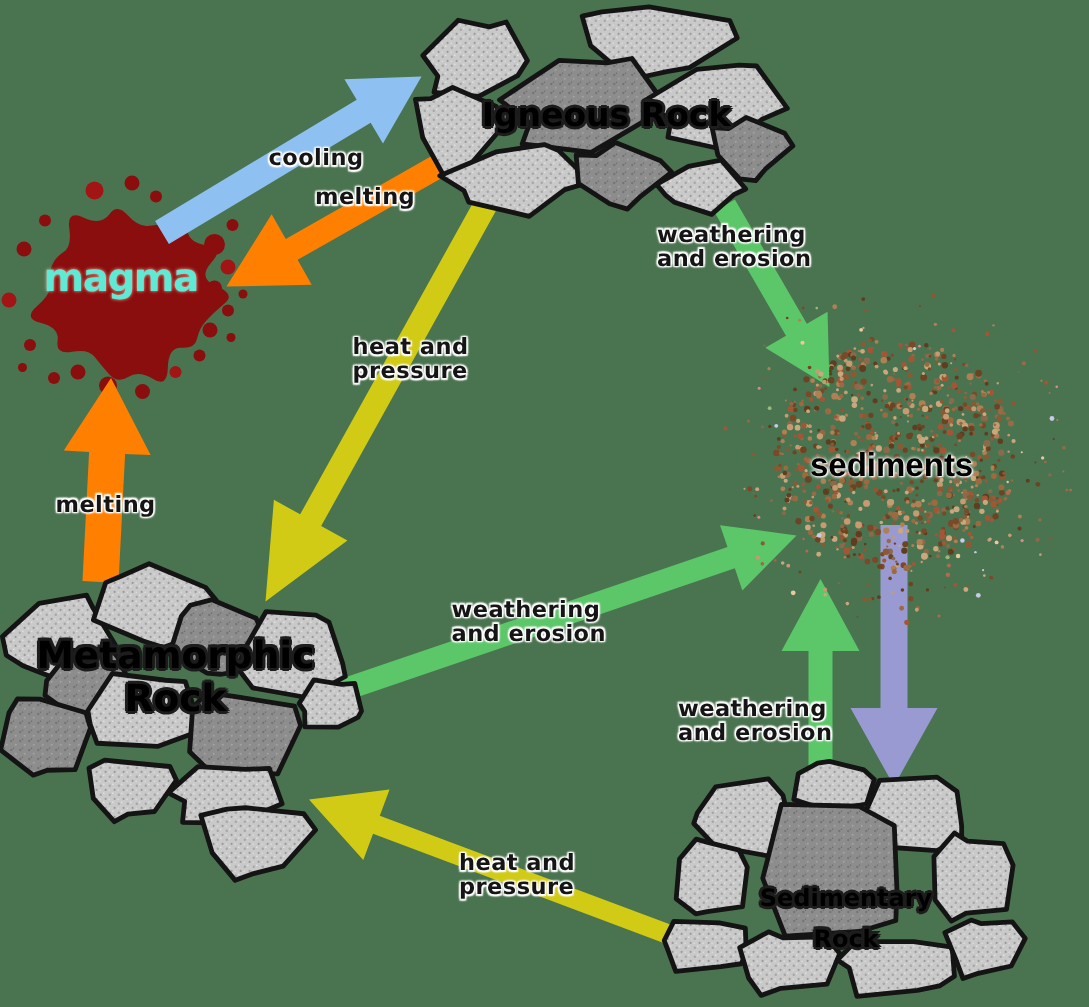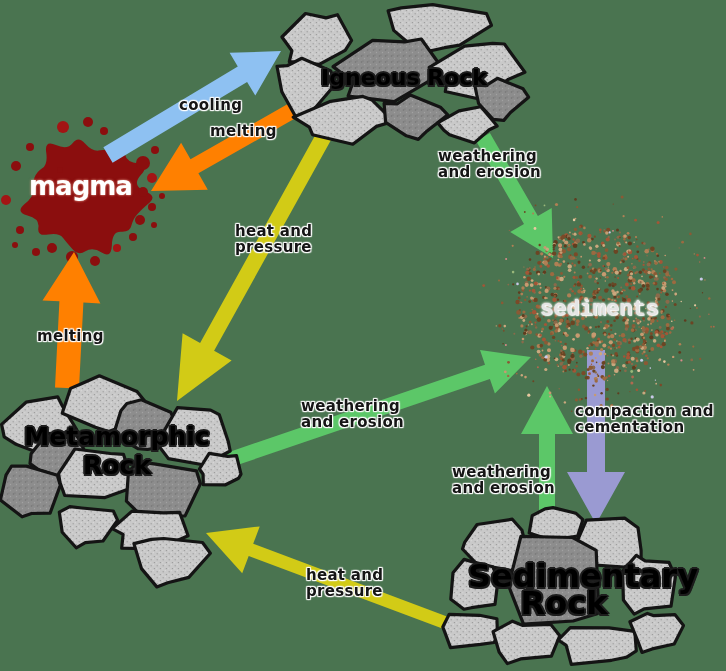--- a/index.html
+++ b/index.html
@@ -34,32 +34,32 @@
   .pos-melting1{left:210px;top:123px;}
   .pos-melting2{left:37px;top:328px;}
   .pos-heat1{left:235px;top:223px;}
   .pos-weath1{left:438px;top:148px;}
   .pos-weath2{left:301px;top:398px;}
   .pos-weath3{left:452px;top:464px;}
   .pos-compaction{left:575px;top:403px;}
   .pos-heat2{left:306px;top:567px;}
 
   .pos-magma{
-    left:29px;top:171px;font-size:26px;letter-spacing:-1px;color:#ffffff;font-weight:bold;
+    left:29px;top:171px;font-size:26px;letter-spacing:-1px;color:#5eead4;font-weight:bold;
     position:absolute;font-family:"DejaVu Sans",sans-serif;white-space:nowrap;
     text-shadow:0 0 2px rgba(240,170,150,.75),0 0 3px rgba(240,170,150,.5);
   }
   .pos-sediments{
-    left:540px;top:297px;font-size:22px;color:#e5e5e5;font-weight:bold;
-    position:absolute;font-family:Liberation Mono, monospace;white-space:nowrap;
+    left:540px;top:297px;font-size:22px;color:#000000;font-weight:bold;
+    position:absolute;font-family:Liberation Sans, sans-serif;white-space:nowrap;
     text-shadow:0 0 2px #fff,0 0 3px #fff,1px 1px 1px rgba(255,255,255,.9);
   }
   .pos-igneous{left:316px;top:66px;width:176px;font-size:22px;line-height:24px;}
   .pos-metamorphic{left:16px;top:422px;width:202px;font-size:25px;line-height:29px;text-align:center;}
-  .pos-sedimentary{left:468px;top:563px;width:192px;font-size:32px;line-height:27px;}
+  .pos-sedimentary{left:468px;top:585px;width:192px;font-size:16px;line-height:27px;}
   .line{display:block;}
 </style>
 </head>
 <body style="background: rgb(74, 116, 80);">
 
 <div class="stage">
 
   <svg id="scene" width="726" height="671" viewBox="0 0 726 671">
     <defs>
       <pattern id="stoneL" width="6" height="6" patternUnits="userSpaceOnUse">
@@ -1193,24 +1193,20 @@
   <div class="lbl pos-weath2">
     <span class="line">weathering</span>
     <span class="line">and erosion</span>
   </div>
 
   <div class="lbl pos-weath3">
     <span class="line">weathering</span>
     <span class="line">and erosion</span>
   </div>
 
-  <div class="lbl pos-compaction">
-    <span class="line">compaction and</span>
-    <span class="line">cementation</span>
-  </div>
 
   <div class="lbl pos-heat2">
     <span class="line">heat and</span>
     <span class="line">pressure</span>
   </div>
 
   <div class="pos-magma">magma</div>
   <div class="pos-sediments">sediments</div>
   <div class="rock-lbl pos-igneous">Igneous Rock</div>
 

